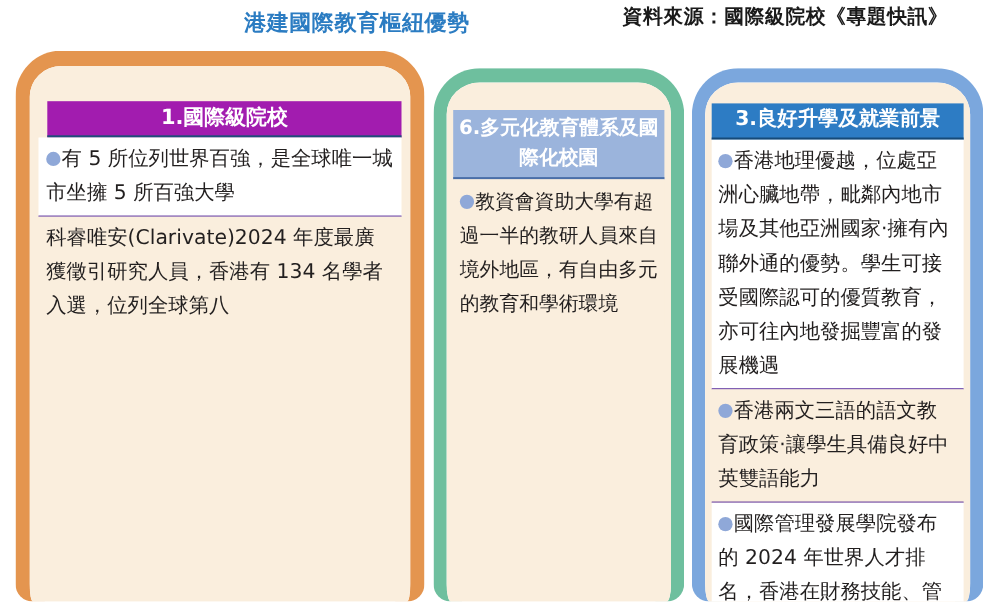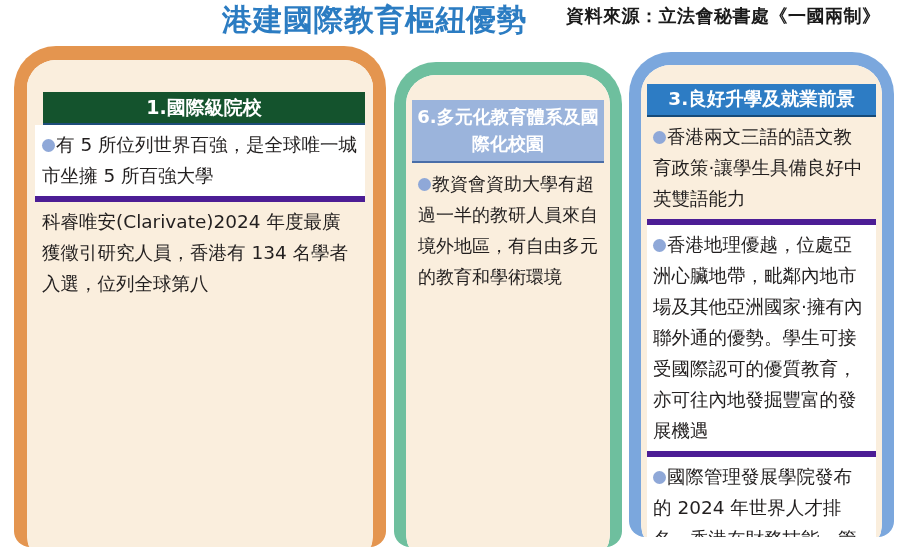--- a/index.html
+++ b/index.html
@@ -19,21 +19,21 @@
   .header {
     position: absolute;
     left: 0; top: 0;
     width: 907px;
     height: 44px;
   }
   .main-title {
     position: absolute;
     left: 222px;
     top: 1px;
-    font-size: 30px;
+    font-size: 20px;
     font-weight: bold;
     color: #2b7cc2;
     letter-spacing: 0.5px;
     white-space: nowrap;
     line-height: 38px;
   }
   .source-note {
     position: absolute;
     left: 566px;
     top: 4px;
@@ -73,21 +73,21 @@
     flex: 0 0 auto;
   }
   .bullets {
     flex: 1 1 auto;
     display: flex;
     flex-direction: column;
   }
   .bullet {
     box-sizing: border-box;
     position: relative;
-    border-bottom: 6px solid #4c1d95;
+    border-bottom: 1px solid #4c1d95;
   }
   .bullet:last-child { border-bottom: none; }
   .bullet.white { background: #ffffff; }
   .bullet.cream { background: #faeedd; }
   .bullet-text {
     color: #221f1f;
     text-align: justify;
     text-justify: inter-character;
   }
   .dot {
@@ -103,21 +103,21 @@
   
   #card1 {
     left: 14px;
     top: 46px;
     width: 372px;
     height: 501px;
     border-color: #e4954f;
     border-width: 14px 13px 0 13px;
   }
   #card1 .card-header {
-    background: #14532d;
+    background: #a21caf;
     font-size: 19px;
     line-height: 26px;
     padding: 2px 0 3px 0;
     margin: 32px 8px 0 16px;
     border-bottom: 2px solid #1e4d7a;
   }
   #card1 .bullets { margin: 0 8px 0 8px; }
   #card1 .bullet { padding: 4px 7px 5px 7px; }
   #card1 .bullet-text { font-size: 18.5px; line-height: 31px; }
 
@@ -138,21 +138,21 @@
     margin: 25px 6px 0 6px;
     border-bottom: 2px solid #4a6ea8;
   }
   #card2 .bullets { margin: 0 6px 0 6px; }
   #card2 .bullet { padding: 5px 6px 6px 6px; }
   #card2 .bullet-text { font-size: 18px; line-height: 31px; }
 
   
   #card3 {
     left: 629px;
-    top: 52px;
+    top: 62px;
     width: 265px;
     height: 485px;
     border-color: #7ba7dd;
     border-width: 13px 12px 0 12px;
   }
   #card3 .card-header {
     background: #2d7cc4;
     font-size: 18.5px;
     line-height: 26px;
     padding: 2px 0 3px 0;
@@ -161,21 +161,21 @@
   }
   #card3 .bullets { margin: 0 6px 0 6px; }
   #card3 .bullet { padding: 4px 6px 5px 6px; }
   #card3 .bullet-text { font-size: 18.5px; line-height: 31px; }
 </style>
 </head>
 <body>
 
 <div class="header">
   <div class="main-title">港建國際教育樞紐優勢</div>
-  <div class="source-note">資料來源：立法會秘書處《一國兩制》</div>
+  <div class="source-note">資料來源：國際級院校《專題快訊》</div>
 </div>
 
 <div class="card" id="card1">
   <div class="card-inner">
     <div class="card-header">1.國際級院校</div>
     <div class="bullets">
       <div class="bullet white">
         <span class="dot"></span><span class="bullet-text">有 5 所位列世界百強，是全球唯一城市坐擁 5 所百強大學</span>
       </div>
       <div class="bullet cream">
@@ -193,24 +193,24 @@
         <span class="dot"></span><span class="bullet-text">教資會資助大學有超過一半的教研人員來自境外地區，有自由多元的教育和學術環境</span>
       </div>
     </div>
   </div>
 </div>
 
 <div class="card" id="card3">
   <div class="card-inner">
     <div class="card-header">3.良好升學及就業前景</div>
     <div class="bullets">
+      <div class="bullet white">
+        <span class="dot"></span><span class="bullet-text">香港地理優越，位處亞洲心臟地帶，毗鄰內地市場及其他亞洲國家·擁有內聯外通的優勢。學生可接受國際認可的優質教育，亦可往內地發掘豐富的發展機遇</span>
+      </div>
       <div class="bullet cream">
         <span class="dot"></span><span class="bullet-text">香港兩文三語的語文教育政策·讓學生具備良好中英雙語能力</span>
       </div>
       <div class="bullet white">
-        <span class="dot"></span><span class="bullet-text">香港地理優越，位處亞洲心臟地帶，毗鄰內地市場及其他亞洲國家·擁有內聯外通的優勢。學生可接受國際認可的優質教育，亦可往內地發掘豐富的發展機遇</span>
-      </div>
-      <div class="bullet white">
         <span class="dot"></span><span class="bullet-text">國際管理發展學院發布的 2024 年世界人才排名，香港在財務技能、管理教育成效、管理層薪酬位列全球前 5 名</span>
       </div>
     </div>
   </div>
 </div>
 
 </body></html>

